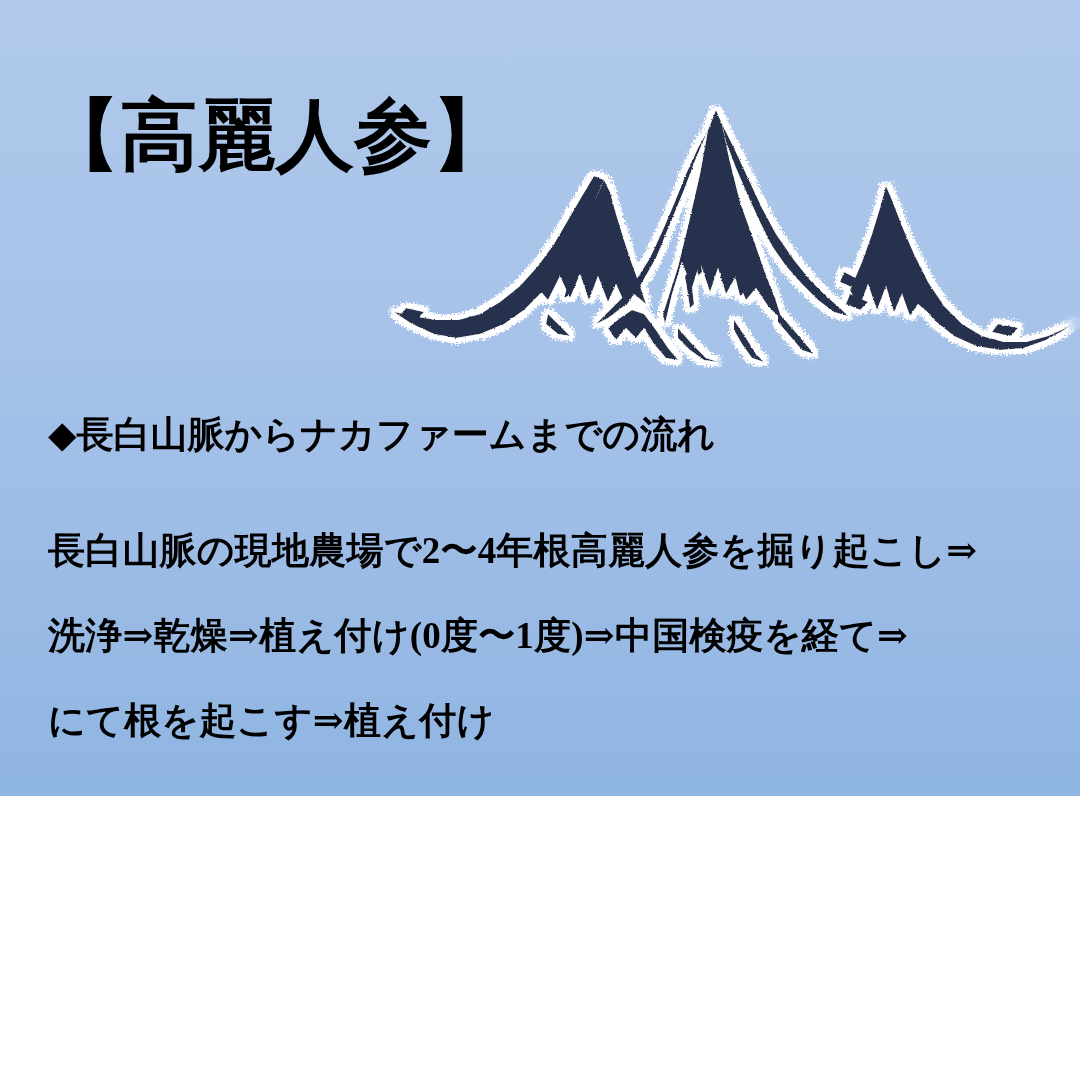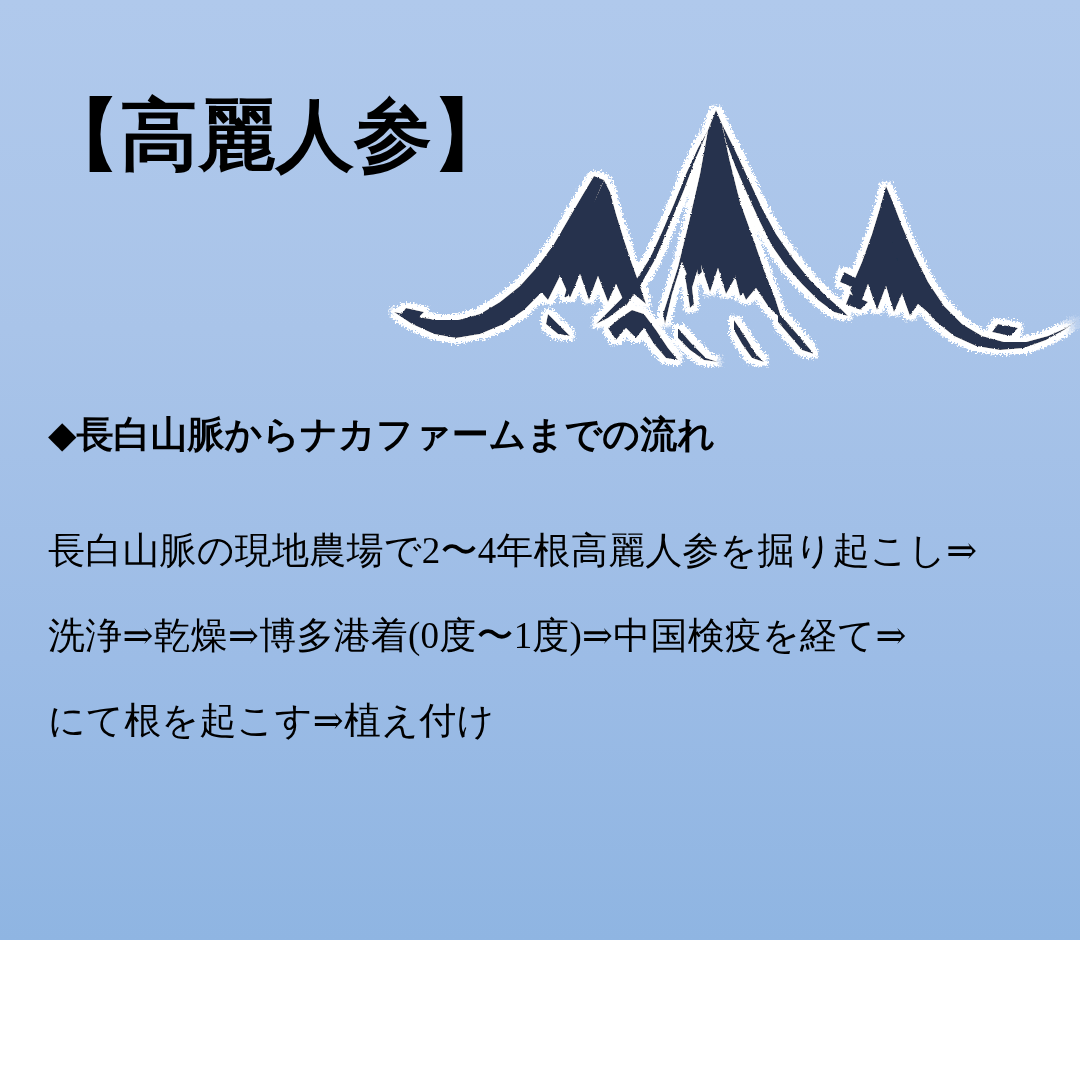--- a/index.html
+++ b/index.html
@@ -9,21 +9,21 @@
   body {
     width: 1080px;
     height: 1080px;
     overflow: hidden;
     font-family: "Liberation Serif", "DejaVu Serif", serif;
   }
 
   #poster {
     position: relative;
     width: 1080px;
-    height: 940px;
+    height: 796px;
     background: linear-gradient(180deg, #b0c9ec 0%, #a9c4e9 35%, #9cbce6 70%, #8fb5e2 100%);
     overflow: hidden;
   }
 
   
   #product-title {
     position: absolute;
     left: 42px;
     top: 92px;
     font-size: 78px;
@@ -68,21 +68,21 @@
   #flow-steps {
     position: absolute;
     left: 48px;
     top: 508px;
     width: 990px;
     z-index: 4;
   }
   .flow-line {
     font-size: 37px;
     line-height: 85px;
-    font-weight: 400;
+    font-weight: 700;
     color: #000000;
     white-space: nowrap;
     letter-spacing: 0.2px;
   }
 </style>
 </head>
 <body>
 
 <div id="poster">
 
@@ -172,17 +172,17 @@
           <path d="M686,246 L700,258 L712,268 L700,266 L686,256 Z"></path>
         </g>
       </g>
     </svg>
   </div>
 
   <div id="flow-heading">◆長白山脈からナカファームまでの流れ</div>
 
   <div id="flow-steps">
     <div class="flow-line">長白山脈の現地農場で2〜4年根高麗人参を掘り起こし⇒</div>
-    <div class="flow-line">洗浄⇒乾燥⇒博多港着(0度〜1度)⇒中国検疫を経て⇒</div>
+    <div class="flow-line">洗浄⇒乾燥⇒植え付け(0度〜1度)⇒中国検疫を経て⇒</div>
     <div class="flow-line">にて根を起こす⇒植え付け</div>
   </div>
 
 </div>
 
 </body></html>

